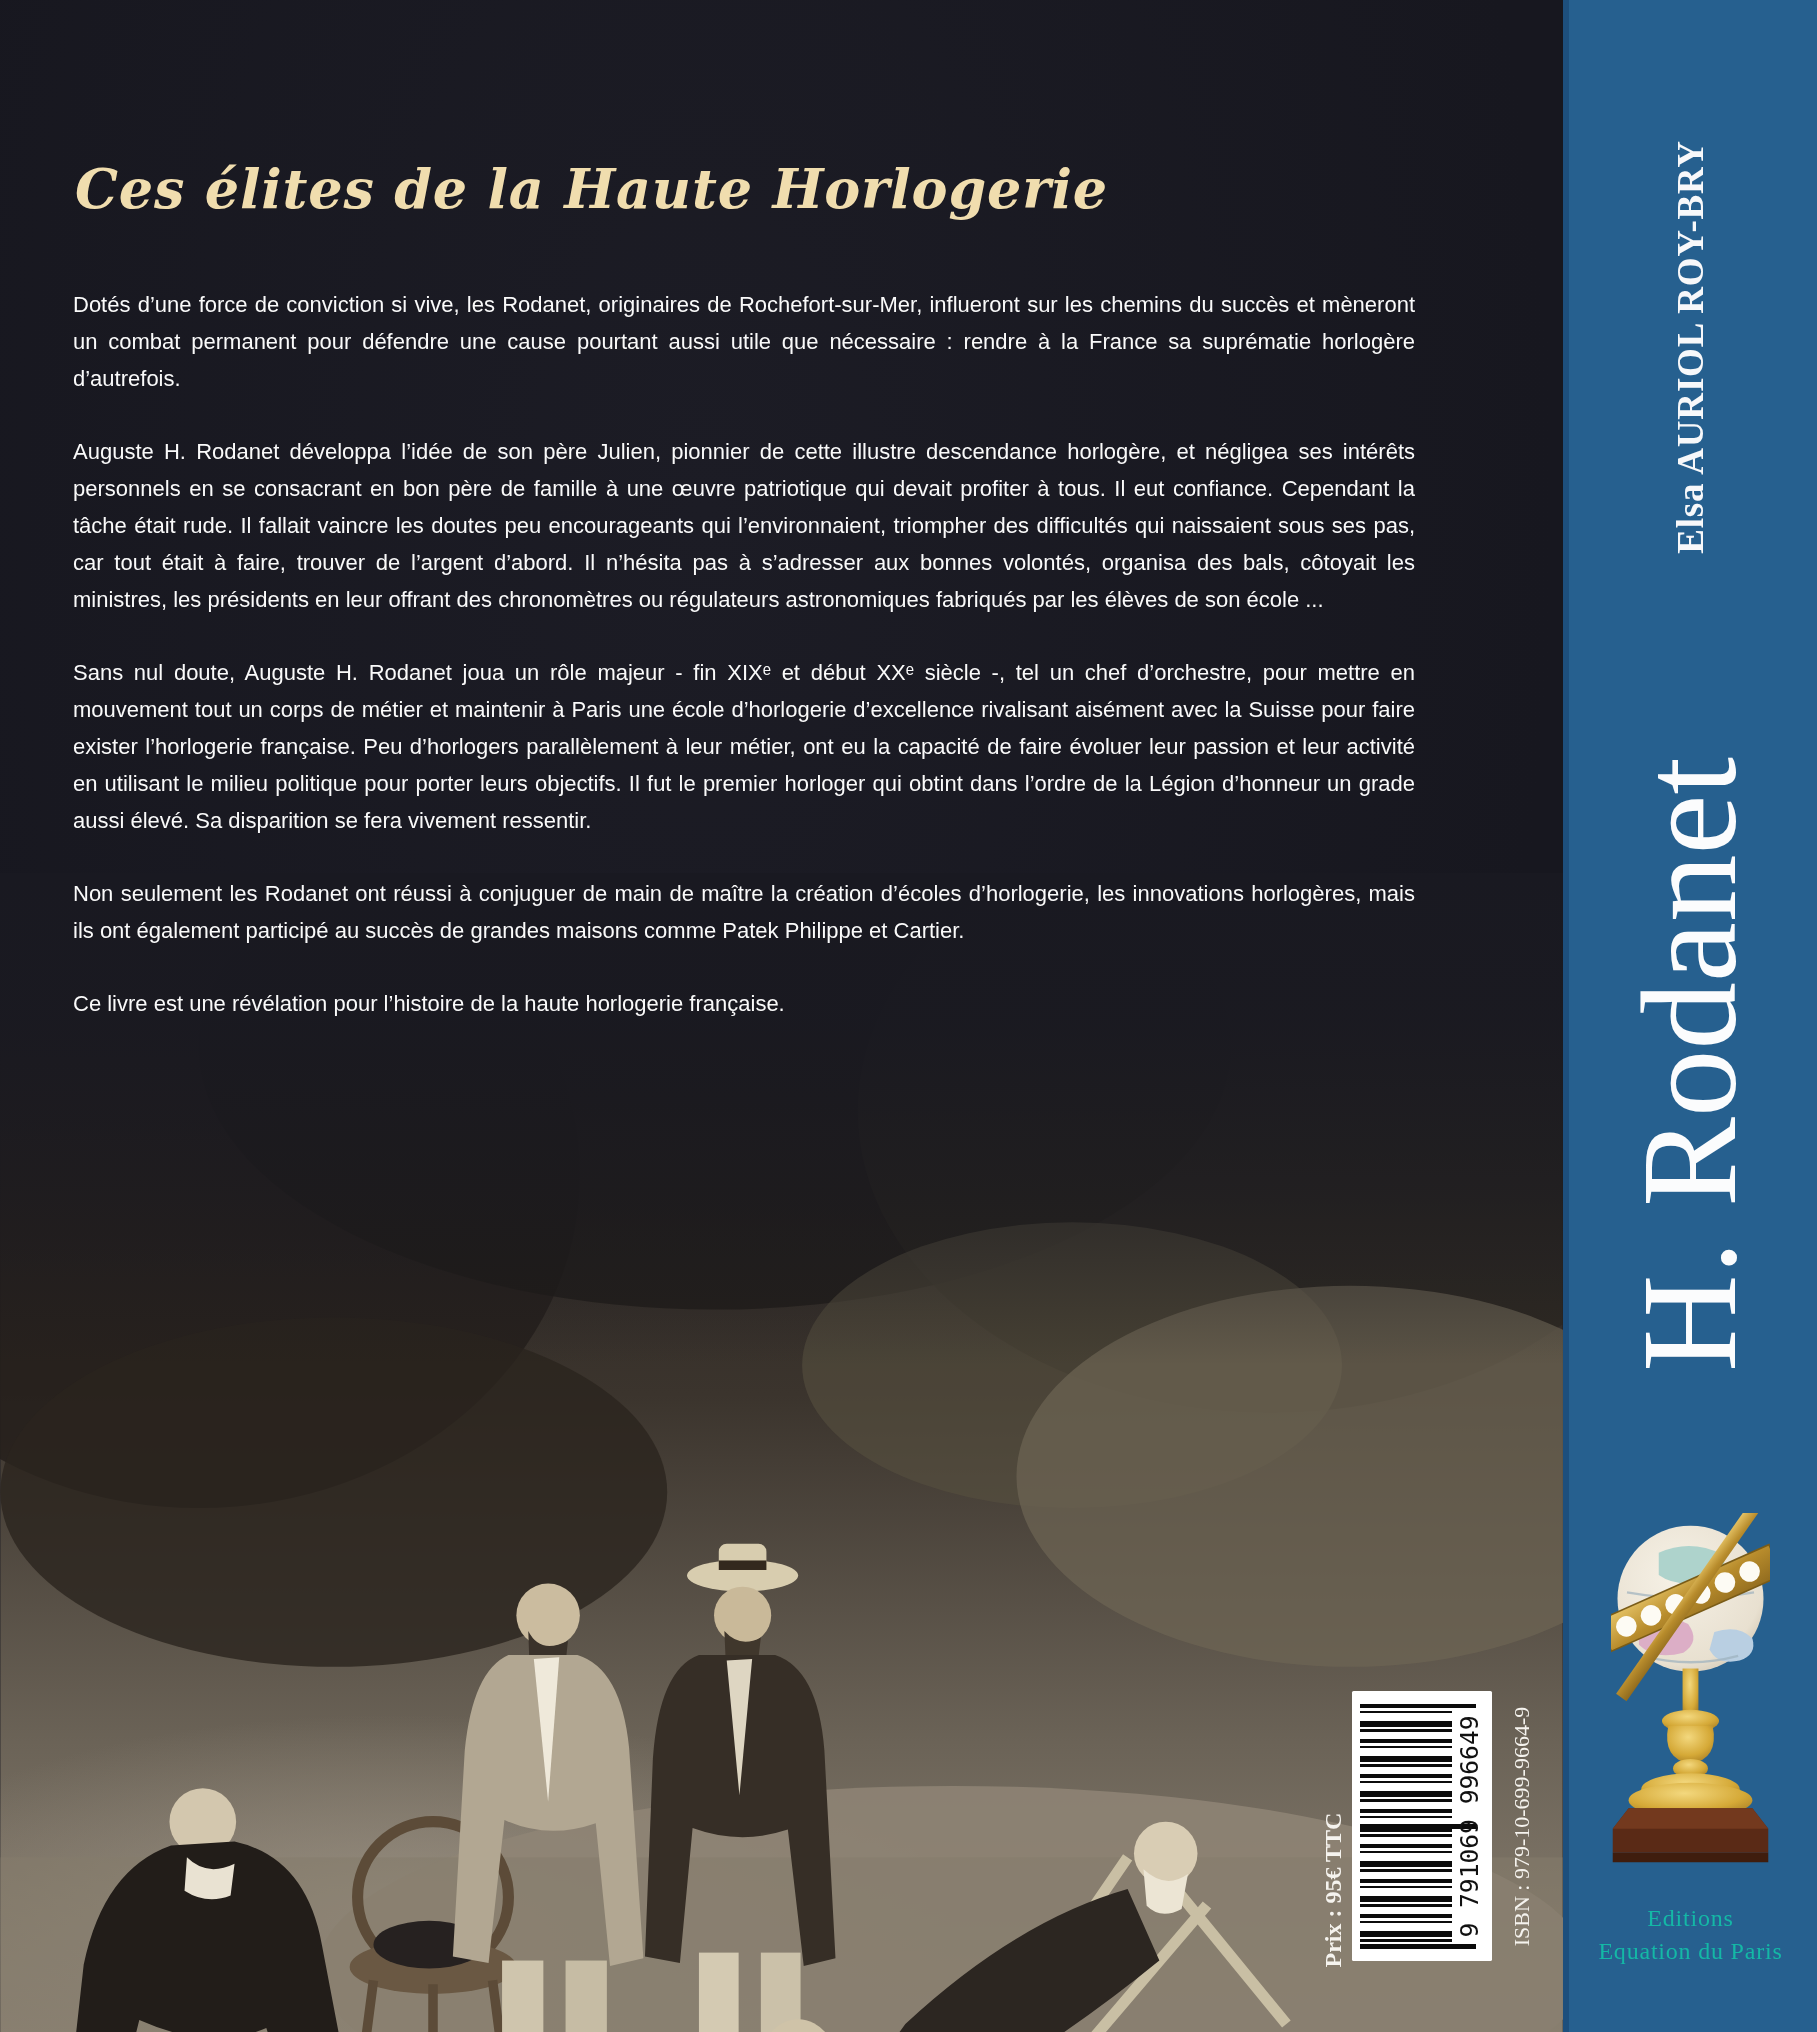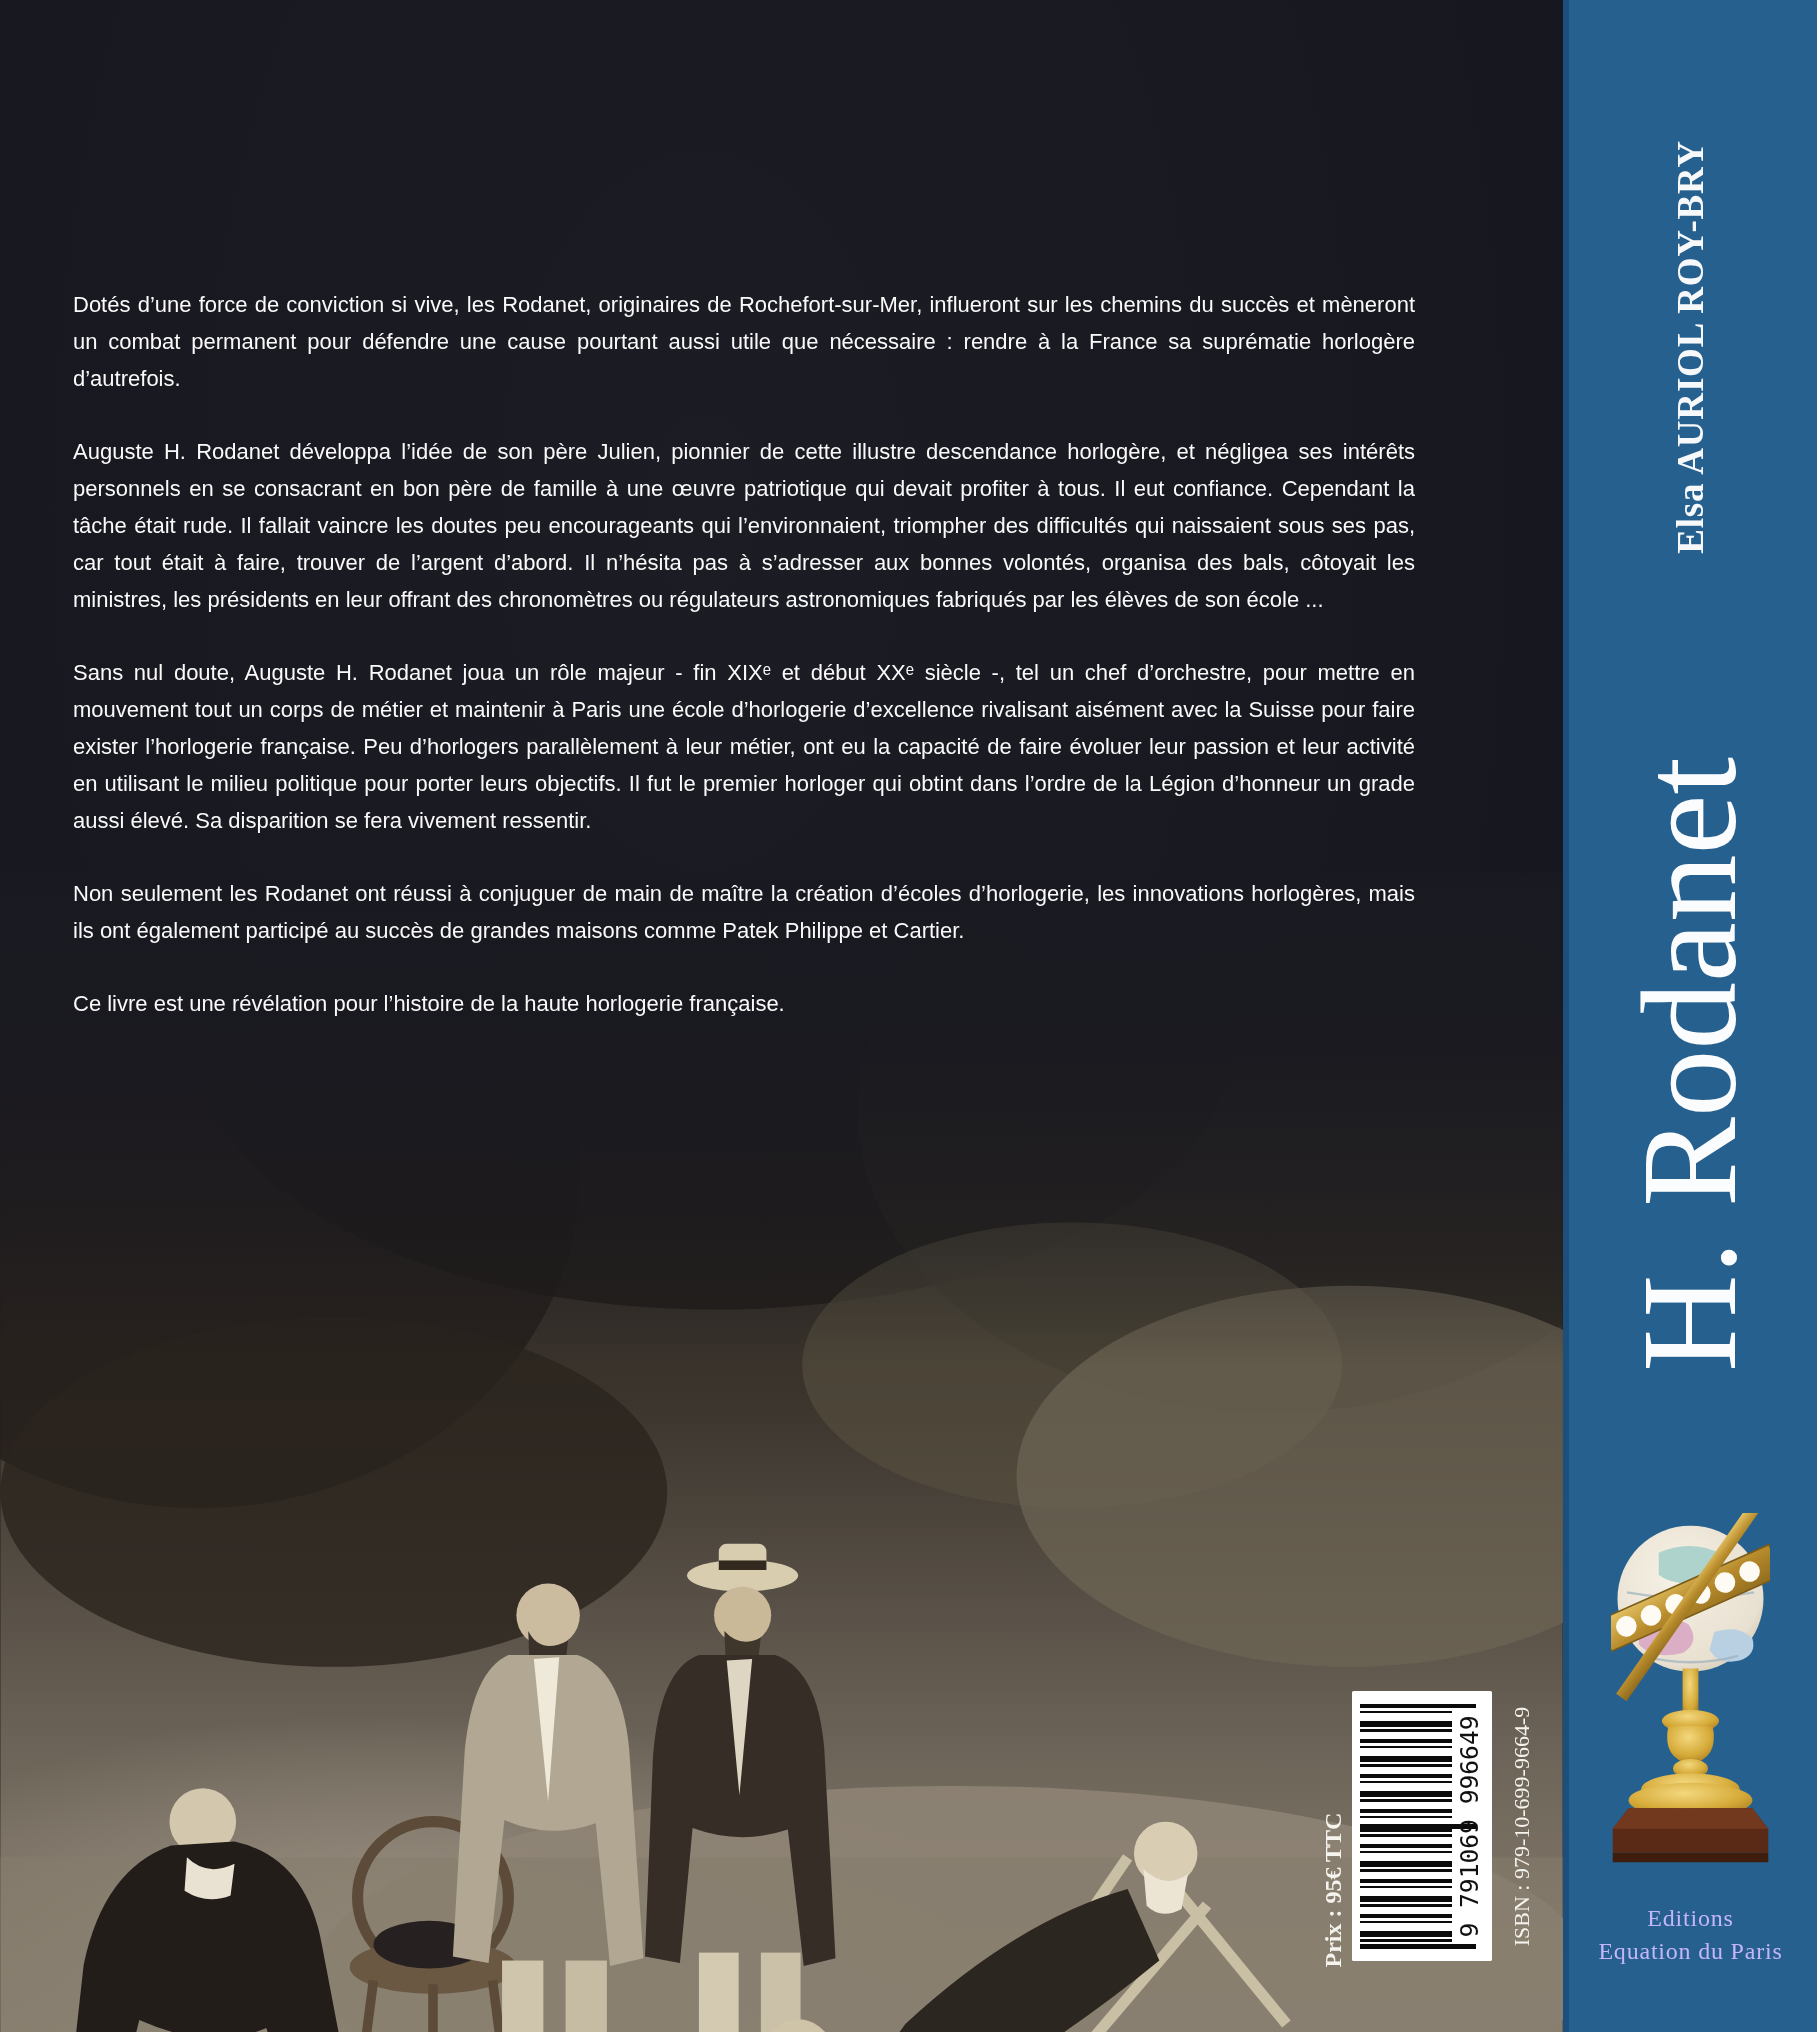--- a/index.html
+++ b/index.html
@@ -50,21 +50,21 @@
          background:#26608f;z-index:4;}
   .spine::before{content:"";position:absolute;left:0;top:0;width:6.4px;height:100%;
                  background:#1d4f7d;}
   .spine-author{left:1452px;top:319px;width:476px;height:56px;z-index:6;
                 font-family:"Liberation Serif",serif;font-weight:700;font-size:37px;
                 letter-spacing:0.8px;color:#f7f8fa;}
   .spine-title{left:1332px;top:977px;width:715px;height:175px;z-index:6;
                font-family:"Liberation Serif",serif;font-weight:400;font-size:135px;
                color:#fbfcfd;}
   .publisher{position:absolute;left:1563px;top:1902px;width:255px;z-index:6;
-             text-align:center;color:#c4b5fd;font-family:"Liberation Serif",serif;
+             text-align:center;color:#14b8a6;font-family:"Liberation Serif",serif;
              font-size:24px;line-height:33px;letter-spacing:0.8px;}
   .globe{position:absolute;left:1611px;top:1513px;width:159px;height:369px;z-index:6;}
 </style>
 </head>
 <body>
 
 <div class="page">
 
   <div class="back-cover">
 
@@ -131,20 +131,21 @@
         <circle cx="1468" cy="1235" r="40" fill="#d9cdb4"></circle>
         <path d="M1440 1255 q28 26 56 6 l-8 44 q-26 14 -44 -4 z" fill="#ece5d4"></path>
         <path d="M1420 1280 q-140 40 -280 170 l-80 110 60 60 110 -90 q120 -70 230 -160 z" fill="#2c2621"></path>
         <path d="M1120 1540 l-90 130 -60 -20 70 -140 z" fill="#262019"></path>
         <ellipse cx="1005" cy="1510" rx="52" ry="66" fill="#cfc3a8"></ellipse>
         <rect x="940" y="1666" width="70" height="26" fill="#161310"></rect>
       </svg>
     </div>
     <div class="photo-fade"></div>
 
+    <div class="book-title">Ces élites de la Haute Horlogerie</div>
 
     <div class="blurb">
       <p>Dotés d’une force de conviction si vive, les Rodanet, originaires de Rochefort-sur-Mer, influeront sur les chemins du succès et mèneront un combat permanent pour défendre une cause pourtant aussi utile que nécessaire : rendre à la France sa suprématie horlogère d’autrefois.</p>
       <p>Auguste H. Rodanet développa l’idée de son père Julien, pionnier de cette illustre descendance horlogère, et négligea ses intérêts personnels en se consacrant en bon père de famille à une œuvre patriotique qui devait profiter à tous. Il eut confiance. Cependant la tâche était rude. Il fallait vaincre les doutes peu encourageants qui l’environnaient, triompher des difficultés qui naissaient sous ses pas, car tout était à faire, trouver de l’argent d’abord. Il n’hésita pas à s’adresser aux bonnes volontés, organisa des bals, côtoyait les ministres, les présidents en leur offrant des chronomètres ou régulateurs astronomiques fabriqués par les élèves de son école ...</p>
       <p>Sans nul doute, Auguste H. Rodanet joua un rôle majeur - fin XIXᵉ et début XXᵉ siècle -, tel un chef d’orchestre, pour mettre en mouvement tout un corps de métier et maintenir à Paris une école d’horlogerie d’excellence rivalisant aisément avec la Suisse pour faire exister l’horlogerie française. Peu d’horlogers parallèlement à leur métier, ont eu la capacité de faire évoluer leur passion et leur activité en utilisant le milieu politique pour porter leurs objectifs. Il fut le premier horloger qui obtint dans l’ordre de la Légion d’honneur un grade aussi élevé. Sa disparition se fera vivement ressentir.</p>
       <p>Non seulement les Rodanet ont réussi à conjuguer de main de maître la création d’écoles d’horlogerie, les innovations horlogères, mais ils ont également participé au succès de grandes maisons comme Patek Philippe et Cartier.</p>
       <p>Ce livre est une révélation pour l’histoire de la haute horlogerie française.</p>
     </div>
 
     <div class="barcode-box">

